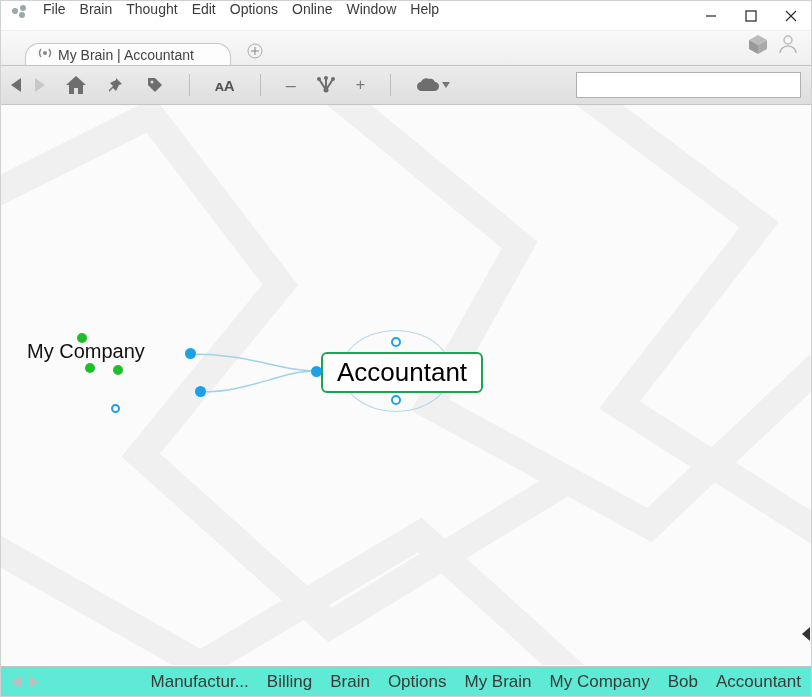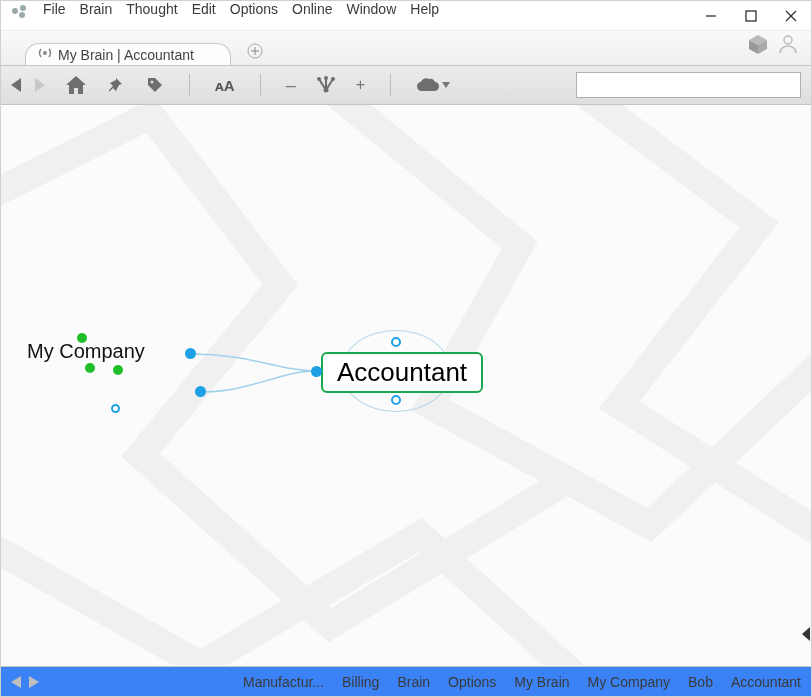--- a/index.html
+++ b/index.html
@@ -21,21 +21,21 @@
     .canvas { position:relative; width:100%; height:560px; background:#fbfbfb; overflow:hidden; }
     .canvas svg.bg { position:absolute; inset:0; width:100%; height:100%; }
     .thought { position:absolute; font-size:20px; color:#111; white-space:nowrap; }
     .badge-green { position:absolute; width:10px; height:10px; border-radius:50%; background:#1fbf2b; }
     .badge-hollow { position:absolute; width:9px; height:9px; border:2px solid #1ea0e6; border-radius:50%; background:#fff; }
     .link-dot { position:absolute; width:11px; height:11px; border-radius:50%; background:#1ea0e6; }
     .active-box { position:absolute; border:2px solid #1aa64f; border-radius:6px; padding:3px 14px; font-size:26px; background:#fff; }
     .active-halo { position:absolute; border:1px solid #b8d7ea; border-radius:50%; }
     .port { position:absolute; width:10px; height:10px; border:2px solid #1ea0e6; border-radius:50%; background:#fff; }
     .right-handle { position:absolute; right:0; top:520px; width:10px; height:18px; display:flex; align-items:center; justify-content:center; }
-    .statusbar { position:absolute; bottom:0; left:0; right:0; height:30px; border-top:1px solid #c4c4c4; display:flex; align-items:center; padding:0 10px; gap:18px; background:#3b82f6; font-size:14px; color:#3a3a3a; }
+    .statusbar { position:absolute; bottom:0; left:0; right:0; height:30px; border-top:1px solid #c4c4c4; display:flex; align-items:center; padding:0 10px; gap:18px; background:#5eead4; font-size:17px; color:#3a3a3a; }
     .breadcrumb-item { cursor:pointer; white-space:nowrap; }
     .nav-picker { display:flex; gap:6px; margin-right:auto; }
   </style>
 </head>
 <body>
 
 <div class="menubar">
   <span class="app-icon">
     <svg width="20" height="20" viewBox="0 0 20 20">
         <circle cx="6" cy="10" r="3" fill="#9aa"></circle>

